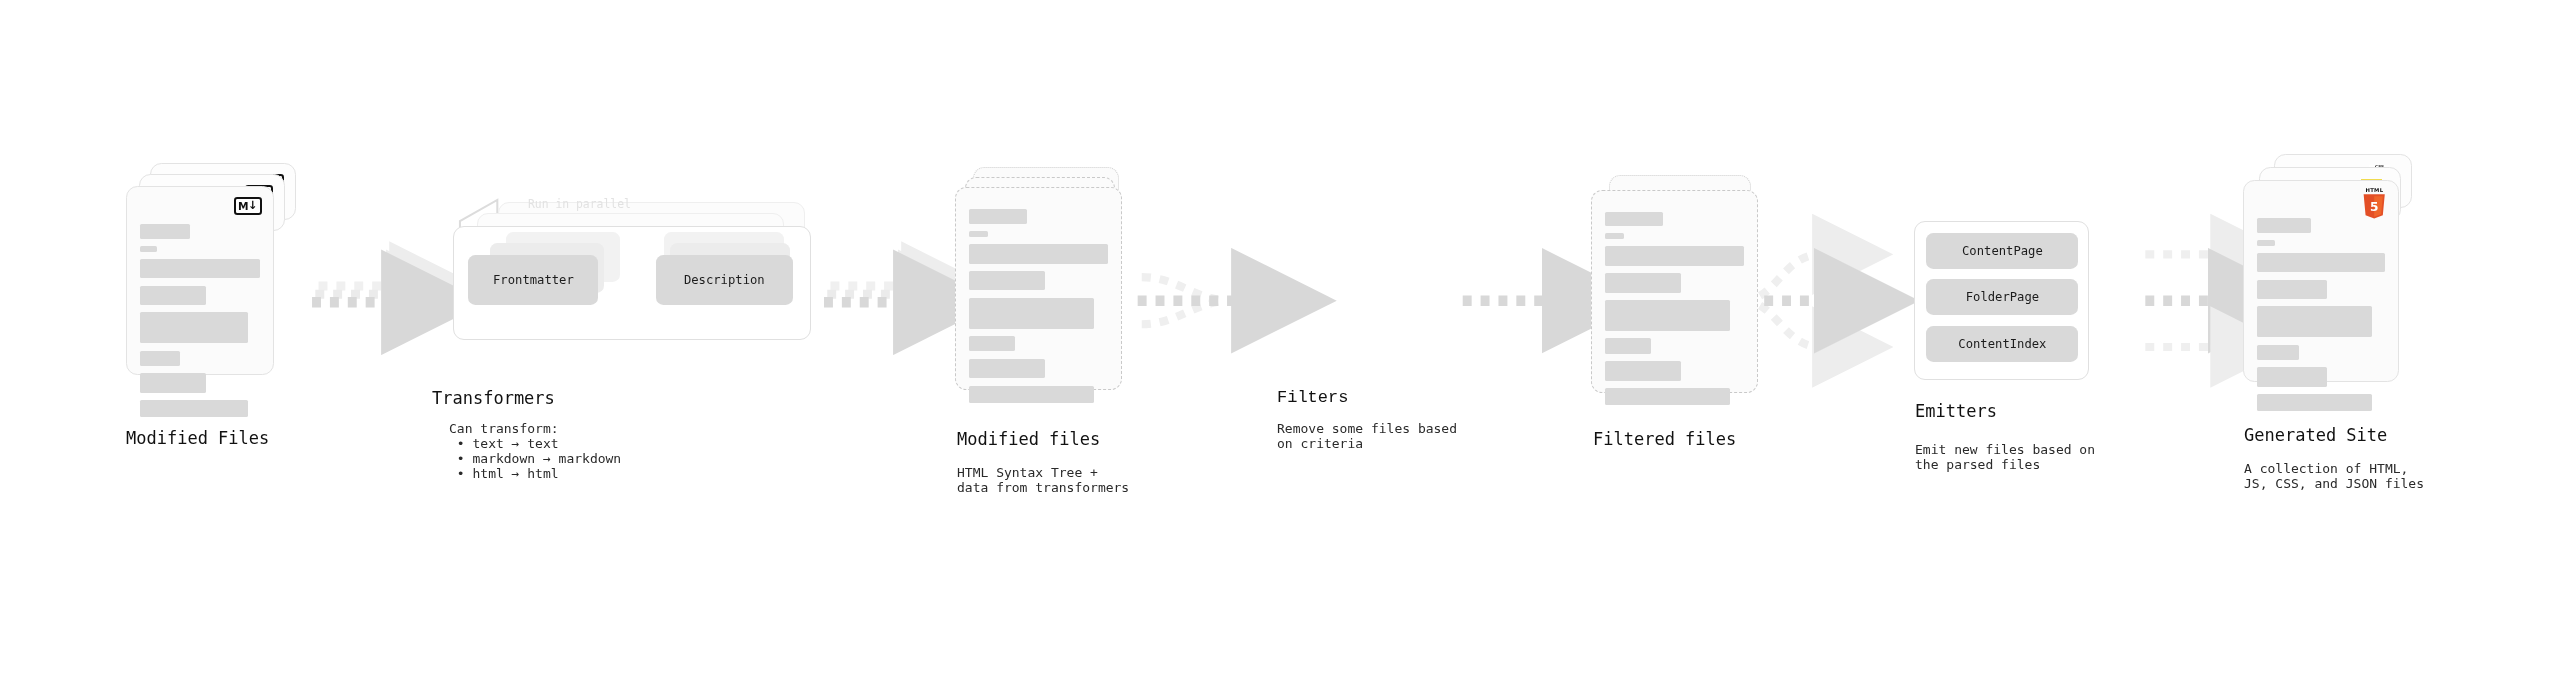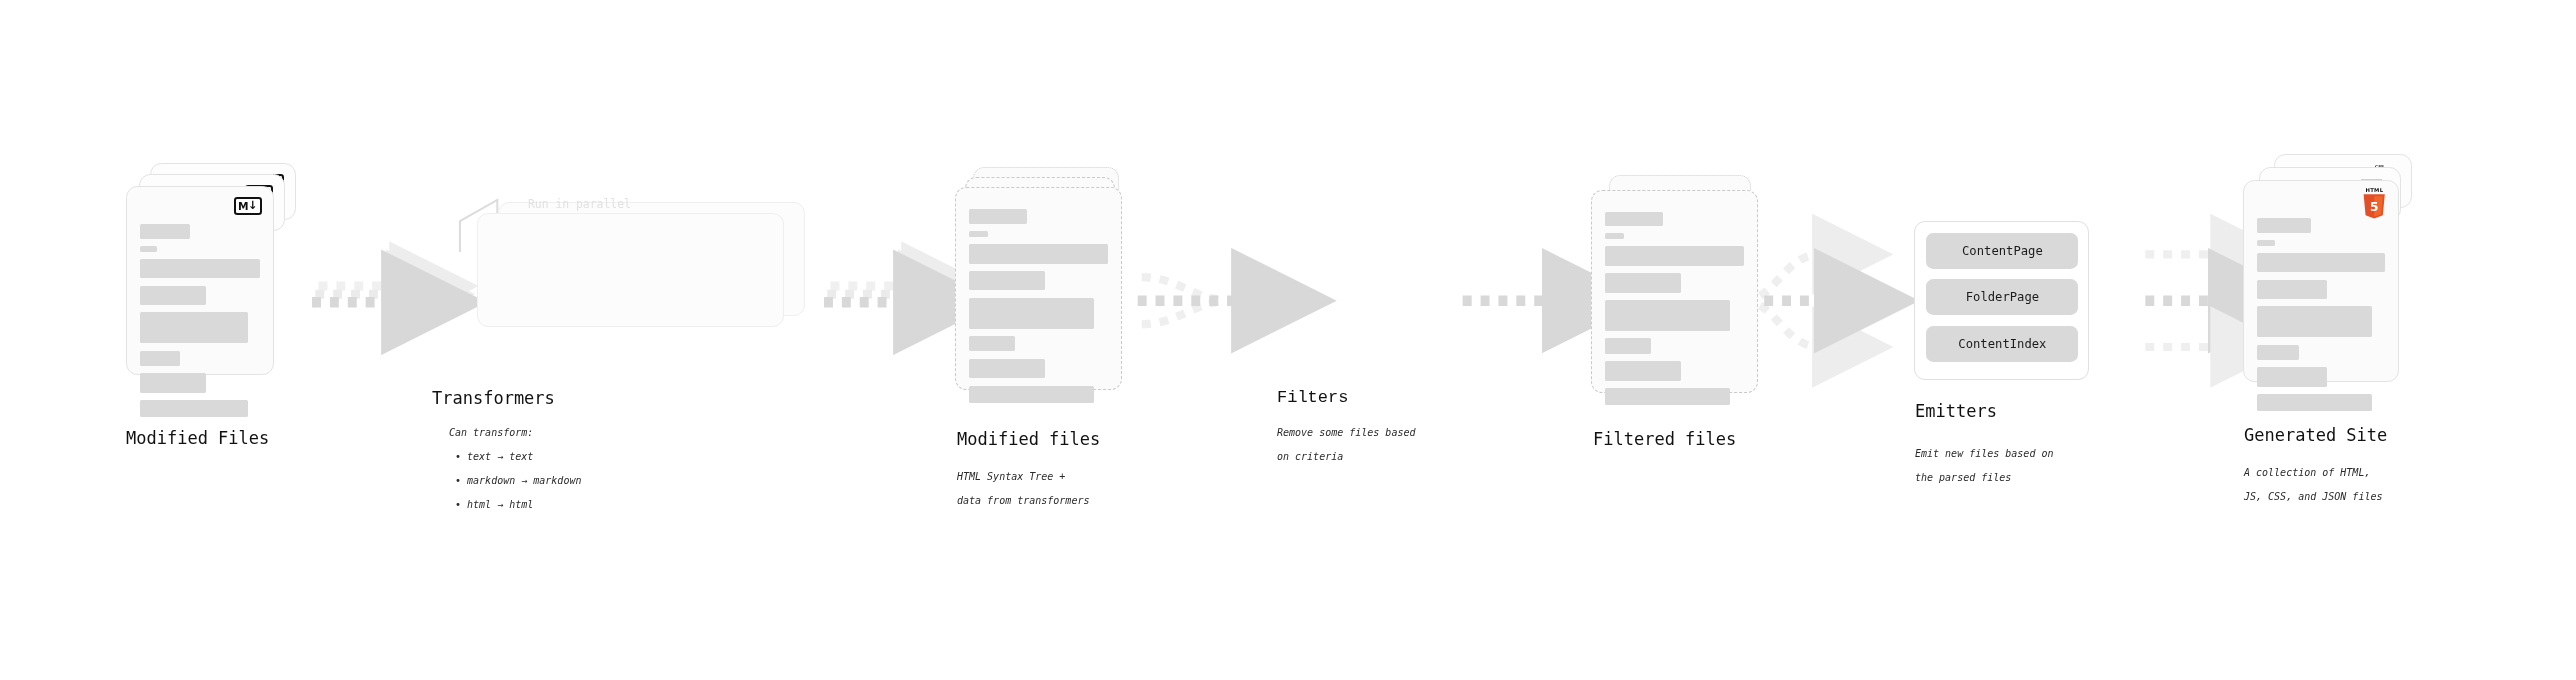--- a/index.html
+++ b/index.html
@@ -105,25 +105,24 @@
     position: absolute;
     font-family: "DejaVu Sans Mono", "Liberation Mono", monospace;
     font-size: 17px;
     color: #111111;
     white-space: nowrap;
     letter-spacing: 0px;
   }
   .caption {
     position: absolute;
     font-family: "DejaVu Sans Mono", "Liberation Mono", monospace;
-    font-size: 10px;
-    line-height: 24px;
+    font-size: 13px;
+    line-height: 15px;
     color: #2a2a2a;
     white-space: pre;
-    font-style: italic;
   }
   .ghost-label {
     position: absolute;
     font-family: "DejaVu Sans Mono", "Liberation Mono", monospace;
     font-size: 11.4px;
     color: #e2e2e2;
     white-space: nowrap;
   }
 
   svg.overlay {
@@ -229,20 +228,29 @@
         </div>
       </div>
     </div>
   </div>
   <div class="title" style="left:126px; top:428px;">Modified Files</div>
 
   <div class="stage" style="left:443px; top:187px;">
     <div style="position:relative; width:374px; height:163px;">
       <div class="pbox layer" style="left:55px; top:14.6px; width:307px; height:114px;"></div>
       <div class="pbox layer" style="left:34px; top:26px; width:307px; height:114px;"></div>
+      <div class="pbox" style="left:9.8px; top:39px; width:358px; height:114px;">
+        <div class="chip ghost2" style="left:52px; top:4.9px; width:114px; height:50px;"></div>
+        <div class="chip ghost" style="left:36px; top:16.3px; width:114px; height:50px;"></div>
+        <div class="chip" style="left:14.6px; top:28px; width:130px; height:50px;">Frontmatter</div>
+
+        <div class="chip ghost2" style="left:210px; top:4.9px; width:120px; height:50px;"></div>
+        <div class="chip ghost" style="left:216px; top:16.3px; width:120px; height:50px;"></div>
+        <div class="chip" style="left:202px; top:28px; width:137px; height:50px;">Description</div>
+      </div>
     </div>
   </div>
   <div class="ghost-label" style="left:528px; top:197px;">Run in parallel</div>
   <div class="title" style="left:432px; top:388px;">Transformers</div>
   <div class="caption" style="left:449px; top:421px;">Can transform:
  • text → text
  • markdown → markdown
  • html → html</div>
 
   <div class="stage" style="left:955px; top:167px;">

